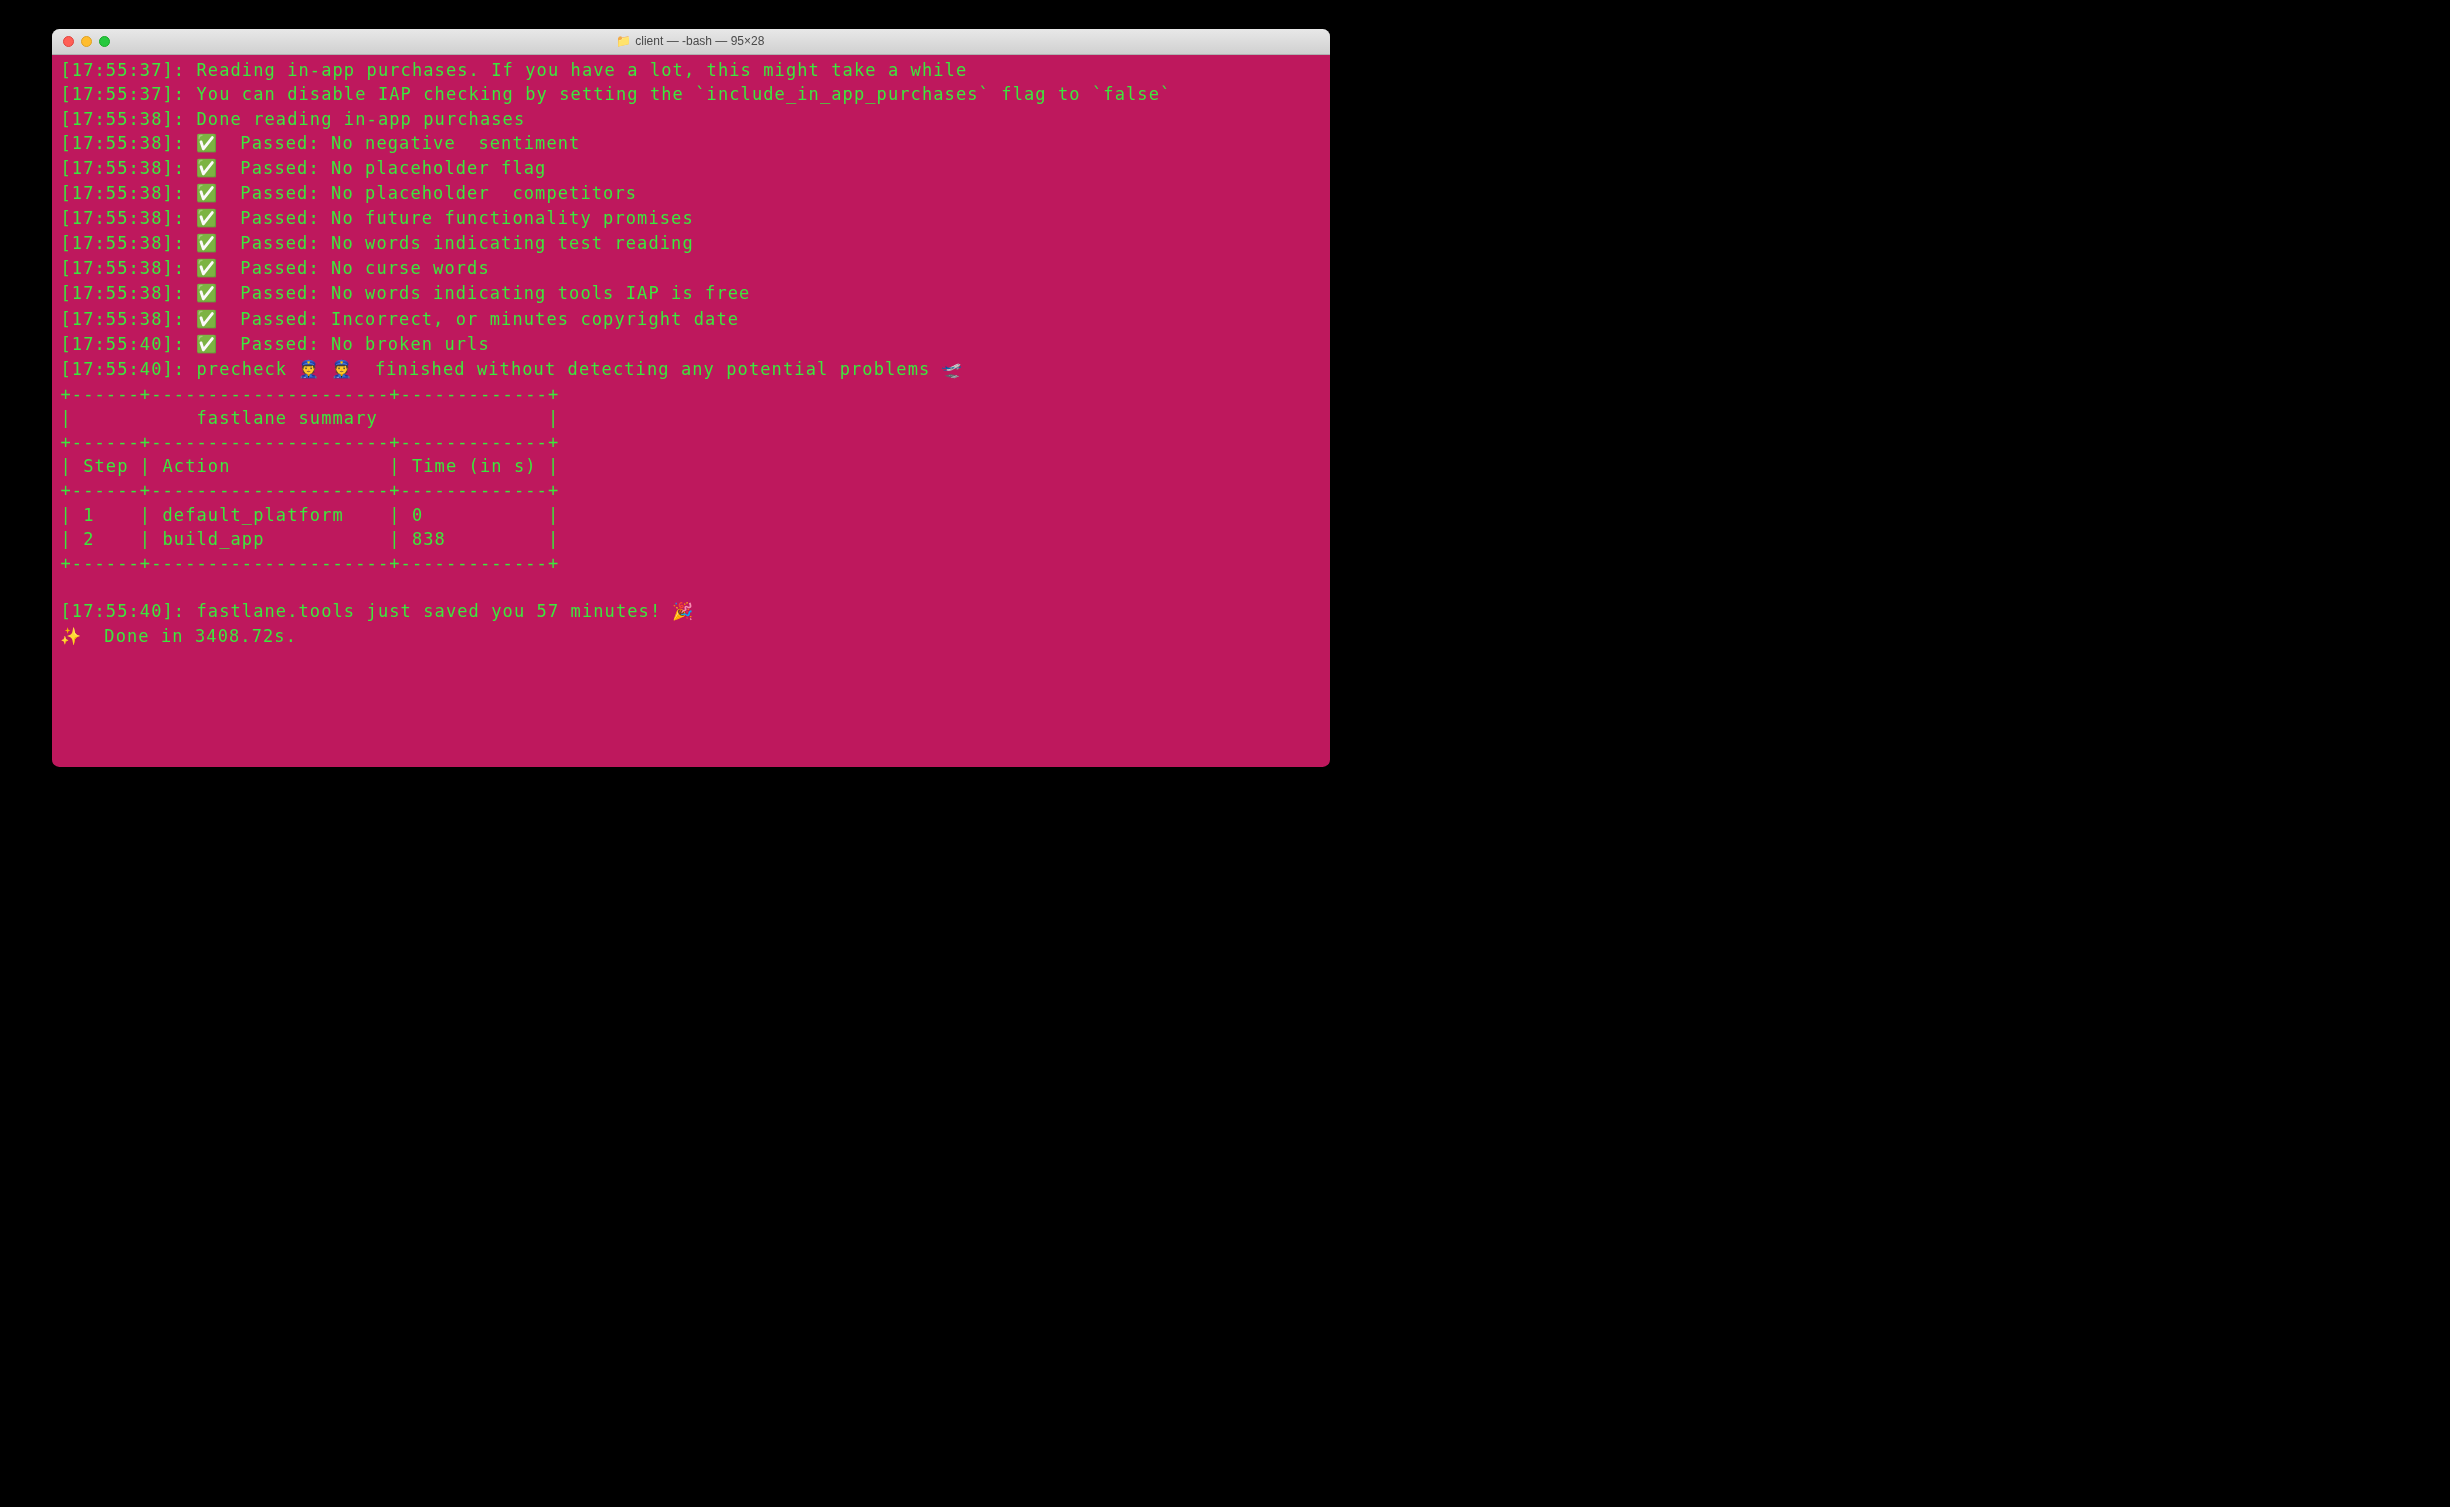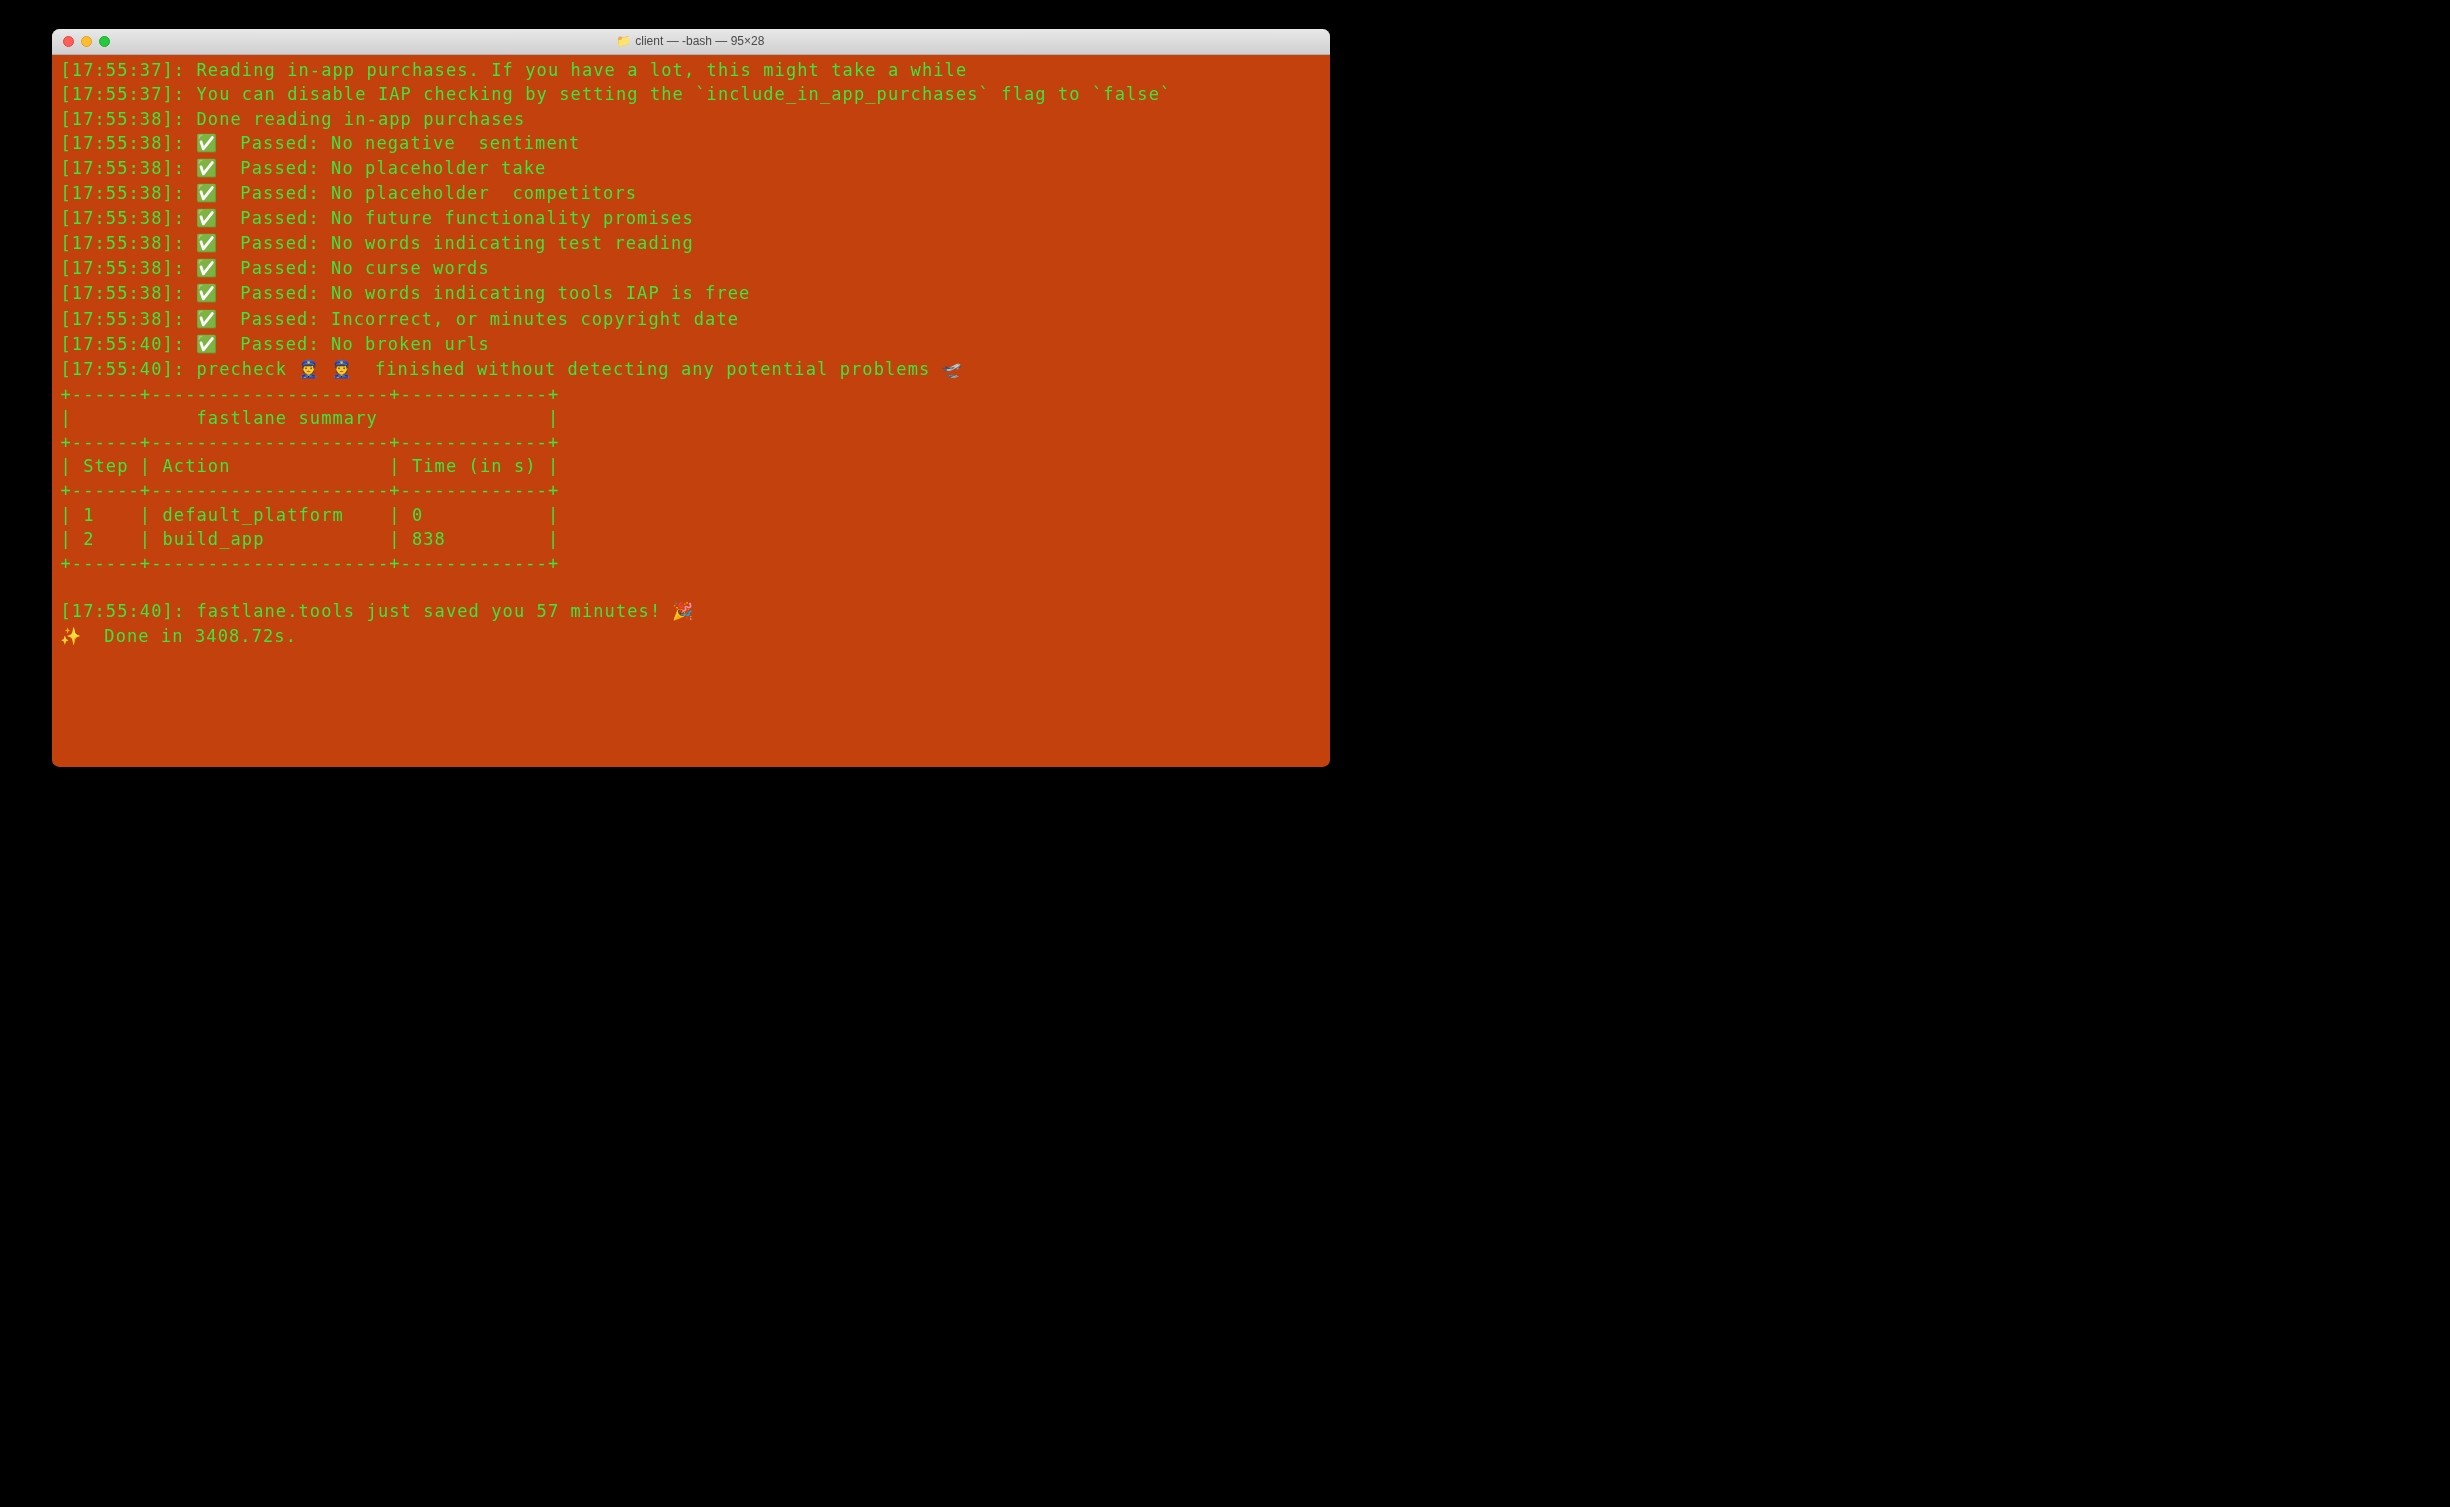--- a/index.html
+++ b/index.html
@@ -50,21 +50,21 @@
       color: #4a4a4a;
       display: flex;
       align-items: center;
       gap: 3.7px;
     }
     .folder-icon {
       display: inline-block;
       font-size: 12px;
     }
     .terminal-body {
-      background: #c2410c;
+      background: #be185d;
       padding: 3.7px 9px 18px 9px;
       min-height: 712px;
     }
     .line {
       color: #3de63d;
       font-size: 17px;
       line-height: 1.42;
       white-space: pre-wrap;
       letter-spacing: 1.1px;
       font-family: "Menlo", "Monaco", "Consolas", monospace;
@@ -89,21 +89,21 @@
       <span>client — -bash — 95×28</span>
     </div>
   </div>
 
   <div class="terminal-body">
     <div class="line">[17:55:37]: Reading in-app purchases. If you have a lot, this might take a while</div>
     <div class="line">[17:55:37]: You can disable IAP checking by setting the `include_in_app_purchases` flag to `false`</div>
     <div class="line">[17:55:38]: Done reading in-app purchases</div>
 
     <div class="line"><span>[17:55:38]: </span><span class="emoji">✅</span><span>  Passed: No negative  sentiment</span></div>
-    <div class="line"><span>[17:55:38]: </span><span class="emoji">✅</span><span>  Passed: No placeholder take</span></div>
+    <div class="line"><span>[17:55:38]: </span><span class="emoji">✅</span><span>  Passed: No placeholder flag</span></div>
     <div class="line"><span>[17:55:38]: </span><span class="emoji">✅</span><span>  Passed: No placeholder  competitors</span></div>
     <div class="line"><span>[17:55:38]: </span><span class="emoji">✅</span><span>  Passed: No future functionality promises</span></div>
     <div class="line"><span>[17:55:38]: </span><span class="emoji">✅</span><span>  Passed: No words indicating test reading</span></div>
     <div class="line"><span>[17:55:38]: </span><span class="emoji">✅</span><span>  Passed: No curse words</span></div>
     <div class="line"><span>[17:55:38]: </span><span class="emoji">✅</span><span>  Passed: No words indicating tools IAP is free</span></div>
     <div class="line"><span>[17:55:38]: </span><span class="emoji">✅</span><span>  Passed: Incorrect, or minutes copyright date</span></div>
     <div class="line"><span>[17:55:40]: </span><span class="emoji">✅</span><span>  Passed: No broken urls</span></div>
 
     <div class="line"><span>[17:55:40]: precheck </span><span class="emoji">👮</span><span> </span><span class="emoji">👮</span><span>  finished without detecting any potential problems </span><span class="emoji">🛫</span></div>
 

